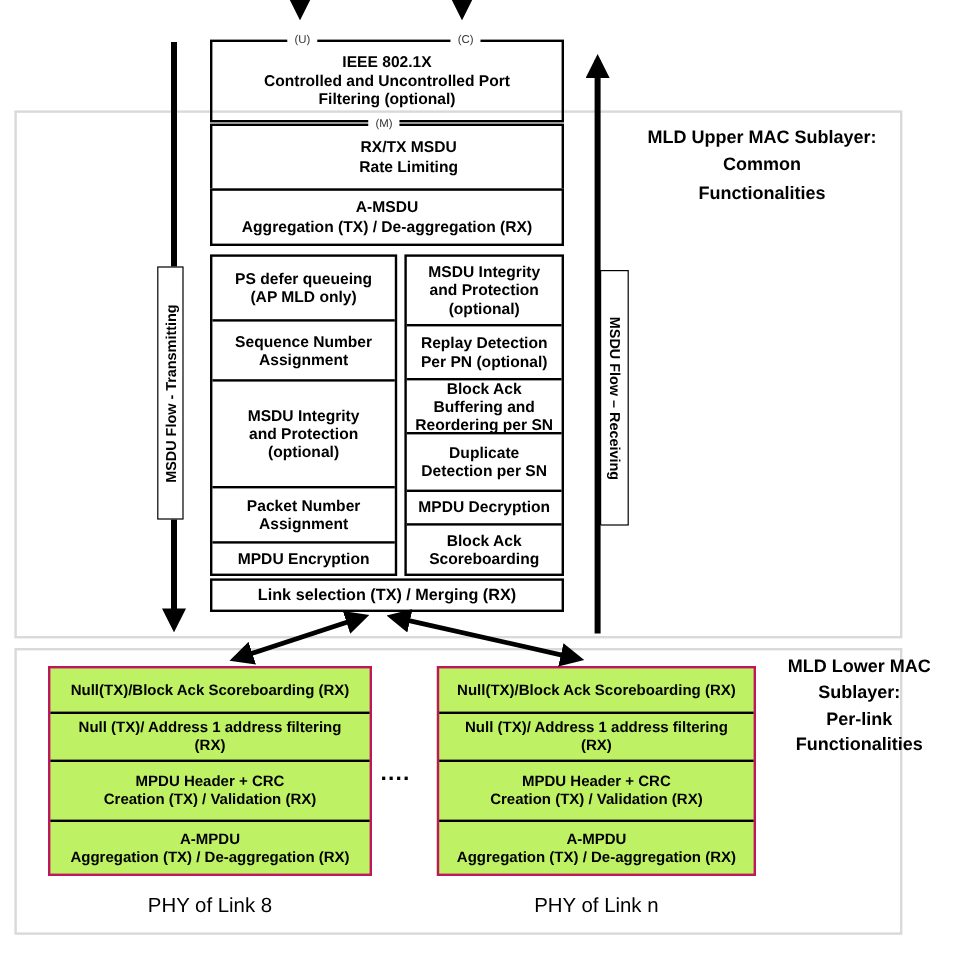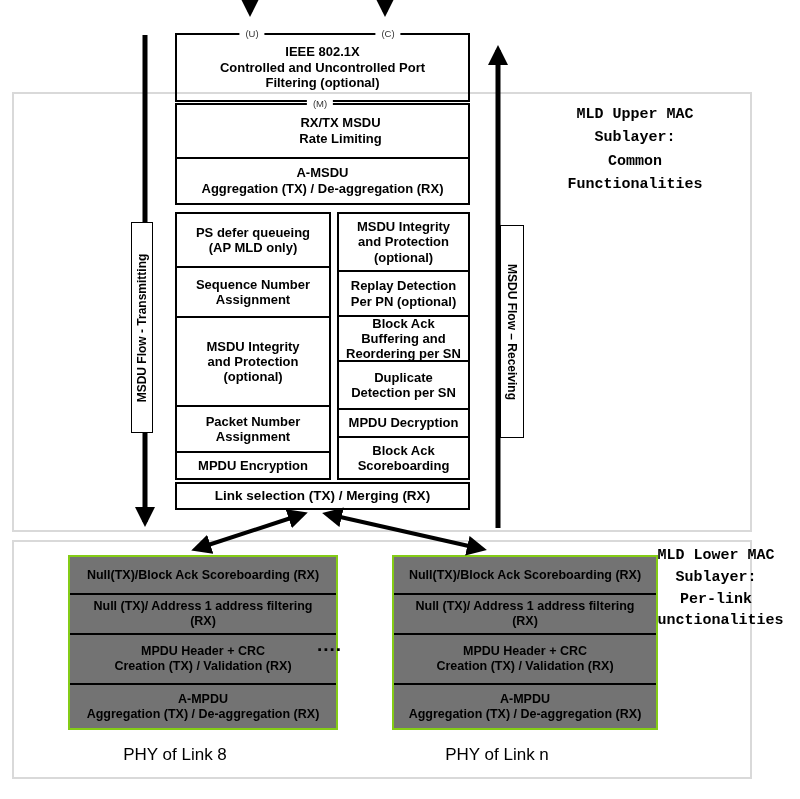--- a/index.html
+++ b/index.html
@@ -6,21 +6,21 @@
   .canvas{
     position:relative;width:800px;height:799px;background:#ffffff;
     font-family:"Liberation Sans",sans-serif;color:#000;overflow:hidden;
   }
   .bind{white-space:pre-line;}
   
   .container{position:absolute;border:2px solid #d9d9d9;background:transparent;}
   .upper-container{left:12px;top:92px;width:736px;height:436px;}
   .lower-container{left:12px;top:540px;width:736px;height:235px;}
   
-  .sec-title{position:absolute;font-weight:bold;font-size:15px;line-height:1.55;text-align:center;font-family:Liberation Mono, monospace;}
+  .sec-title{position:absolute;font-weight:bold;font-size:15px;line-height:1.55;text-align:center;}
   .upper-title{left:535px;top:103px;width:200px;}
   .lower-title{left:628px;top:545px;width:176px;line-height:1.45;}
   
   .bx{
     position:absolute;border:2px solid #000;background:#fff;box-sizing:border-box;
     display:flex;align-items:center;justify-content:center;text-align:center;
     font-weight:bold;font-size:13px;line-height:1.2;
   }
   .bx-ieee{left:175px;top:33px;width:295px;height:69px;background:transparent;font-size:13px;}
   .bx-rate{left:175px;top:103px;width:295px;height:56px;padding-left:36px;}
@@ -34,22 +34,22 @@
   .col-tx{left:175px;top:212px;width:156px;height:268px;}
   .col-rx{left:337px;top:212px;width:133px;height:268px;}
   .cell{
     box-sizing:border-box;border-bottom:2px solid #000;
     display:flex;align-items:center;justify-content:center;text-align:center;
     font-weight:bold;font-size:13px;line-height:1.18;
   }
   .cell.last{border-bottom:none;flex:1;}
   
   .linkbox{
-    position:absolute;border:2px solid #84cc16;background:#737373;box-sizing:border-box;
-    display:flex;flex-direction:column;margin-left:28px;
+    position:absolute;border:2px solid #be185d;background:#bef264;box-sizing:border-box;
+    display:flex;flex-direction:column;
   }
   .linkbox .cell{font-size:12.5px;}
   .link1{left:40px;top:555px;width:270px;height:175px;}
   .linkn{left:364px;top:555px;width:266px;height:175px;}
   
   .portlab{
     position:absolute;background:#fff;padding:0 6px;font-size:9.5px;color:#333;
     transform:translate(-50%,-50%);z-index:5;
   }
   

